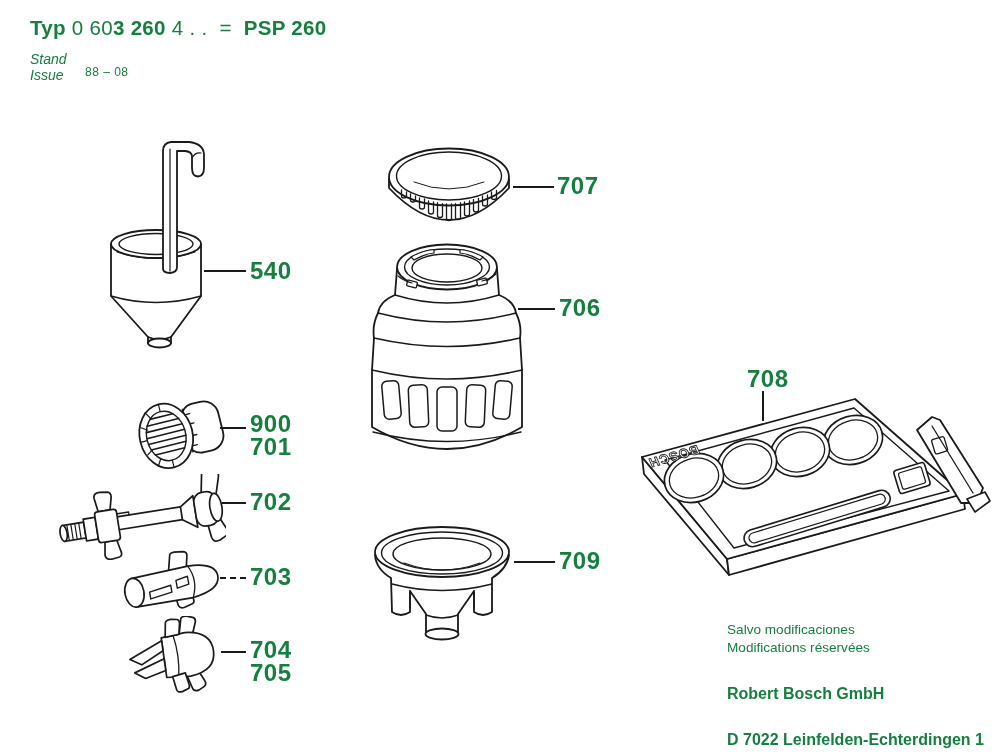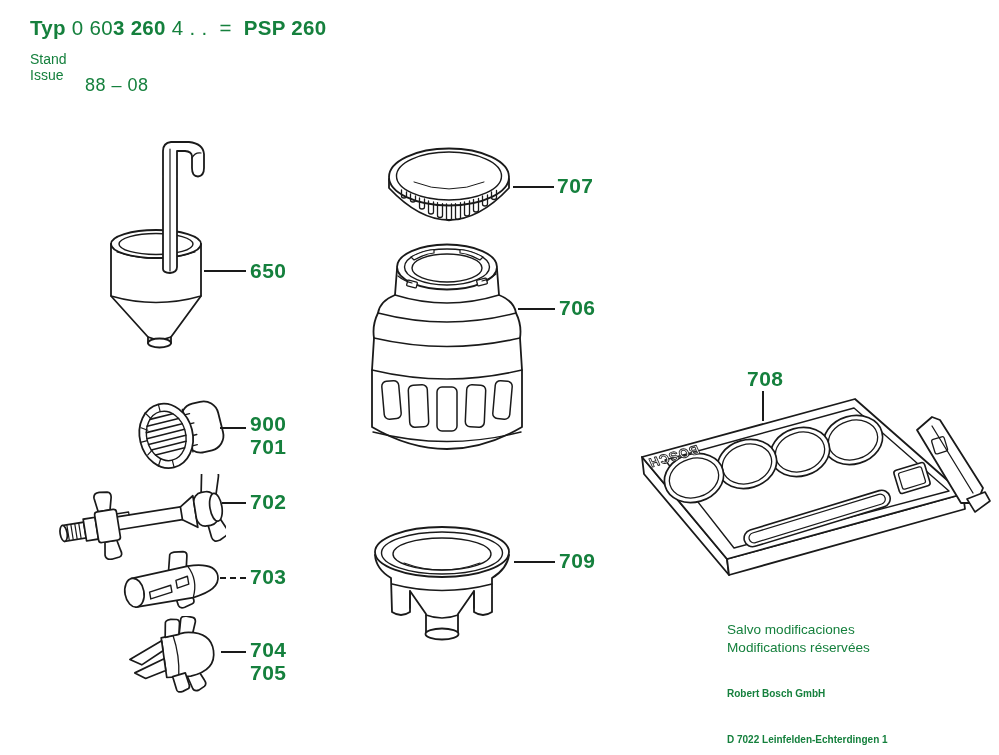--- a/index.html
+++ b/index.html
@@ -4,36 +4,36 @@
 <style>
   html,body{margin:0;padding:0;background:#e8e8e8;}
   .sheet{
     position:relative;width:999px;height:755px;background:#ffffff;
     font-family:"Liberation Sans",sans-serif;color:#15803d;overflow:hidden;
   }
   
   .typ-line{position:absolute;left:30px;top:16px;font-size:20.5px;letter-spacing:.3px;white-space:pre;}
   .typ-line .b{font-weight:bold;}
   .stand-col{position:absolute;left:30px;top:52px;font-size:14px;line-height:15.5px;}
-  .stand-col span{display:block;}
-  .date{position:absolute;left:85px;top:75px;font-size:18px;letter-spacing:.5px;}
-  
-  .plabel{position:absolute;font-size:21px;font-weight:bold;line-height:23px;letter-spacing:.5px;}
+  .stand-col span{display:block;font-style:italic;}
+  .date{position:absolute;left:85px;top:65px;font-size:12px;letter-spacing:.5px;}
+  
+  .plabel{position:absolute;font-size:24px;font-weight:bold;line-height:23px;letter-spacing:.5px;}
   
   .leader{position:absolute;height:0;border-top:2px solid #1a1a1a;}
   .leader.dashed{border-top-style:dashed;}
   .leader.vert{width:0;border-top:none;border-left:2px solid #1a1a1a;}
   
   .draw{position:absolute;}
   .draw svg{display:block;width:100%;height:100%;}
   .draw path,.draw rect,.draw ellipse,.draw line{vector-effect:none;}
   
   .footer{position:absolute;left:727px;top:621px;}
   .footer .note{font-size:13.6px;line-height:17.6px;}
-  .footer .company{font-size:10px;line-height:17.2px;font-weight:bold;margin-top:29px;}
+  .footer .company{font-size:16px;line-height:17.2px;font-weight:bold;margin-top:29px;}
   .footer .company-block{margin-top:4px;}
 </style>
 </head>
 <body>
 
 <div class="sheet">
 
   <div class="typ-line"><span class="b">Typ </span><span>0 60</span><span class="b">3 260</span><span> 4 . .  =  </span><span class="b">PSP 260</span></div>
   <div class="stand-col">
     <span>Stand</span>
@@ -52,21 +52,21 @@
         <ellipse cx="56.5" cy="205" rx="11.5" ry="4.5"></ellipse>
         <ellipse cx="53" cy="106" rx="37" ry="10.5" fill="none" stroke-width="1.4"></ellipse>
         <path d="M14,114 Q53,127 92,114" fill="none" stroke-width="1.2"></path>
         <path d="M60,131 L60,13 Q60,5 68,4 L86,4 Q100,5.5 101,16 L101,30 Q101,38 95,38.5 Q89,38.5 89,30 L89,18 Q88.5,13.5 82,13 L74,13 L74,129 Q74,134.5 67,135 Q60,134.5 60,131 Z"></path>
         <path d="M67,11 L67,133" fill="none" stroke-width="1.2"></path>
         <path d="M89,20 Q92,14 98,15" fill="none" stroke-width="1.2"></path>
       </g>
     </svg>
   </div>
   <div class="leader" style="left:204px;top:270px;width:42px"></div>
-  <div class="plabel" style="left:250px;top:259px">650</div>
+  <div class="plabel" style="left:250px;top:259px">540</div>
 
   <div class="draw" style="left:384px;top:144px;width:132px;height:84px">
     <svg viewBox="0 0 132 84">
       <g fill="#fff" stroke="#1a1a1a" stroke-width="1.8" stroke-linejoin="round" stroke-linecap="round">
         <path d="M5,35 L5,44 Q65,108 125,44 L125,35"></path>
         <ellipse cx="65" cy="33" rx="60" ry="28.5"></ellipse>
         <ellipse cx="65" cy="32" rx="52.5" ry="24" fill="none" stroke-width="1.4"></ellipse>
         <path d="M30,38 Q65,52 100,38" fill="none" stroke-width="1"></path>
         <g fill="none" stroke-width="1.3">
           <path d="M17.5,46 L17.5,52 Q17.5,54 20,54 Q22.5,54 22.5,52 L22.5,48"></path>

